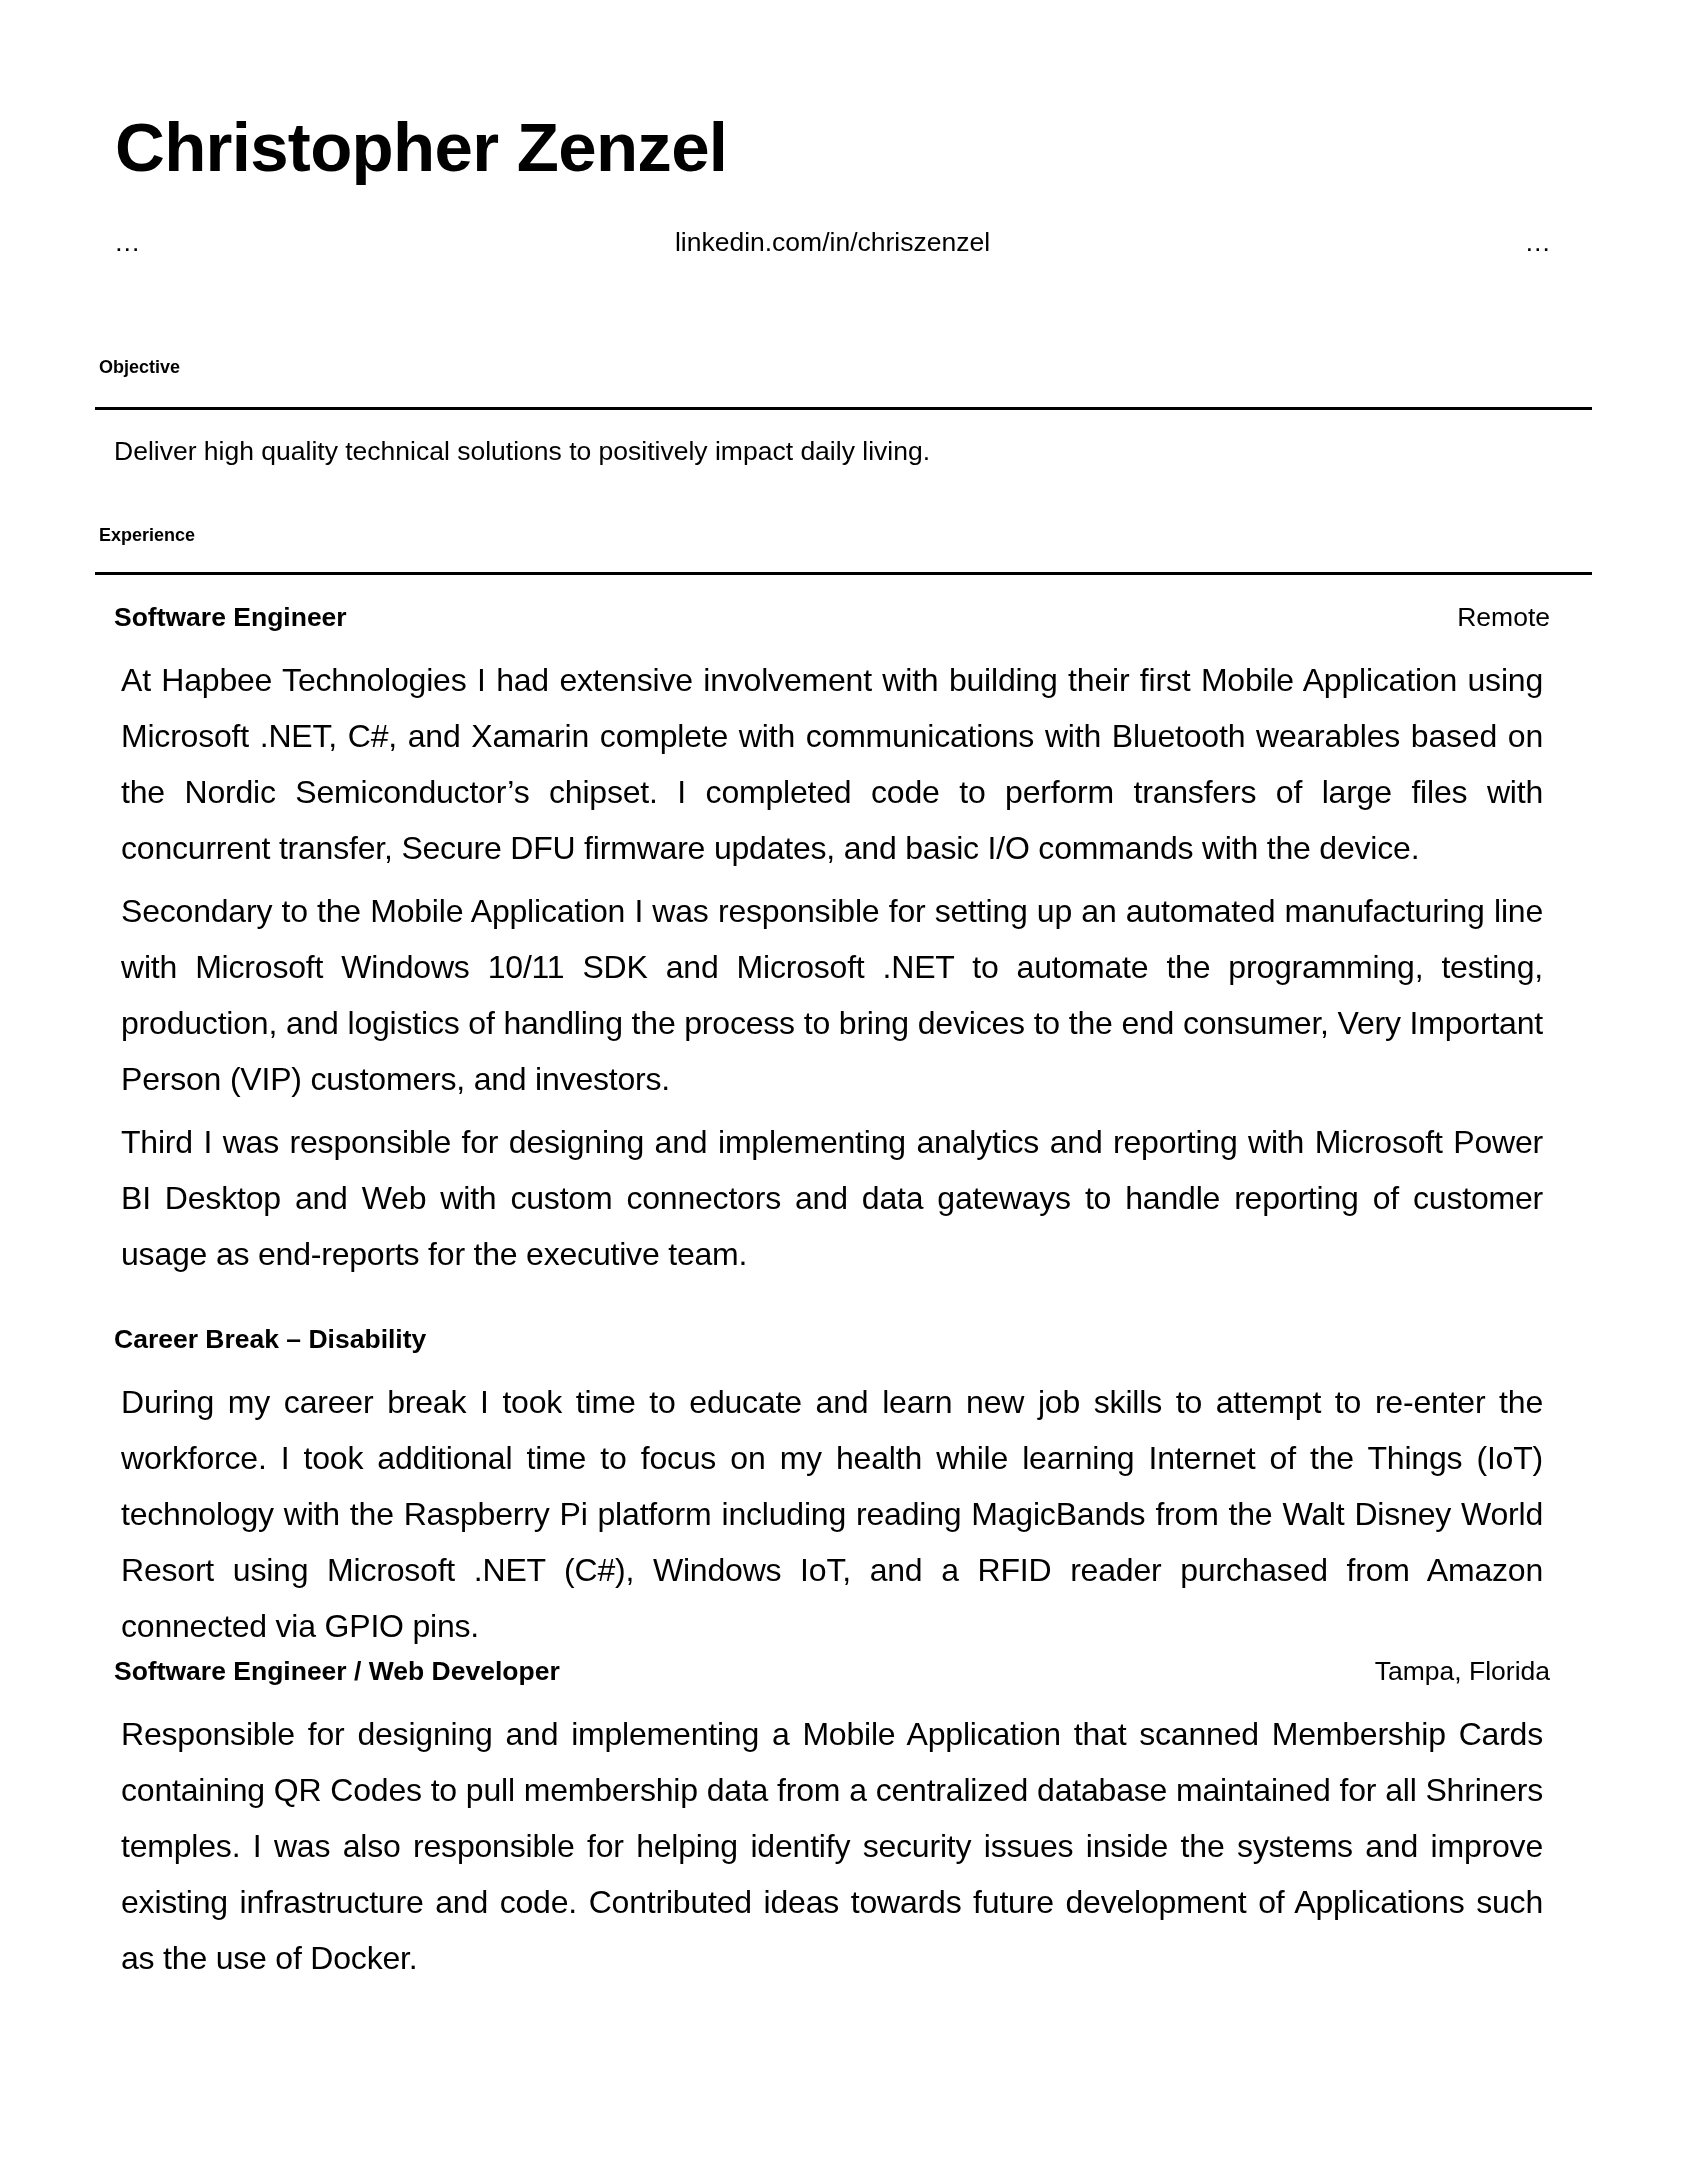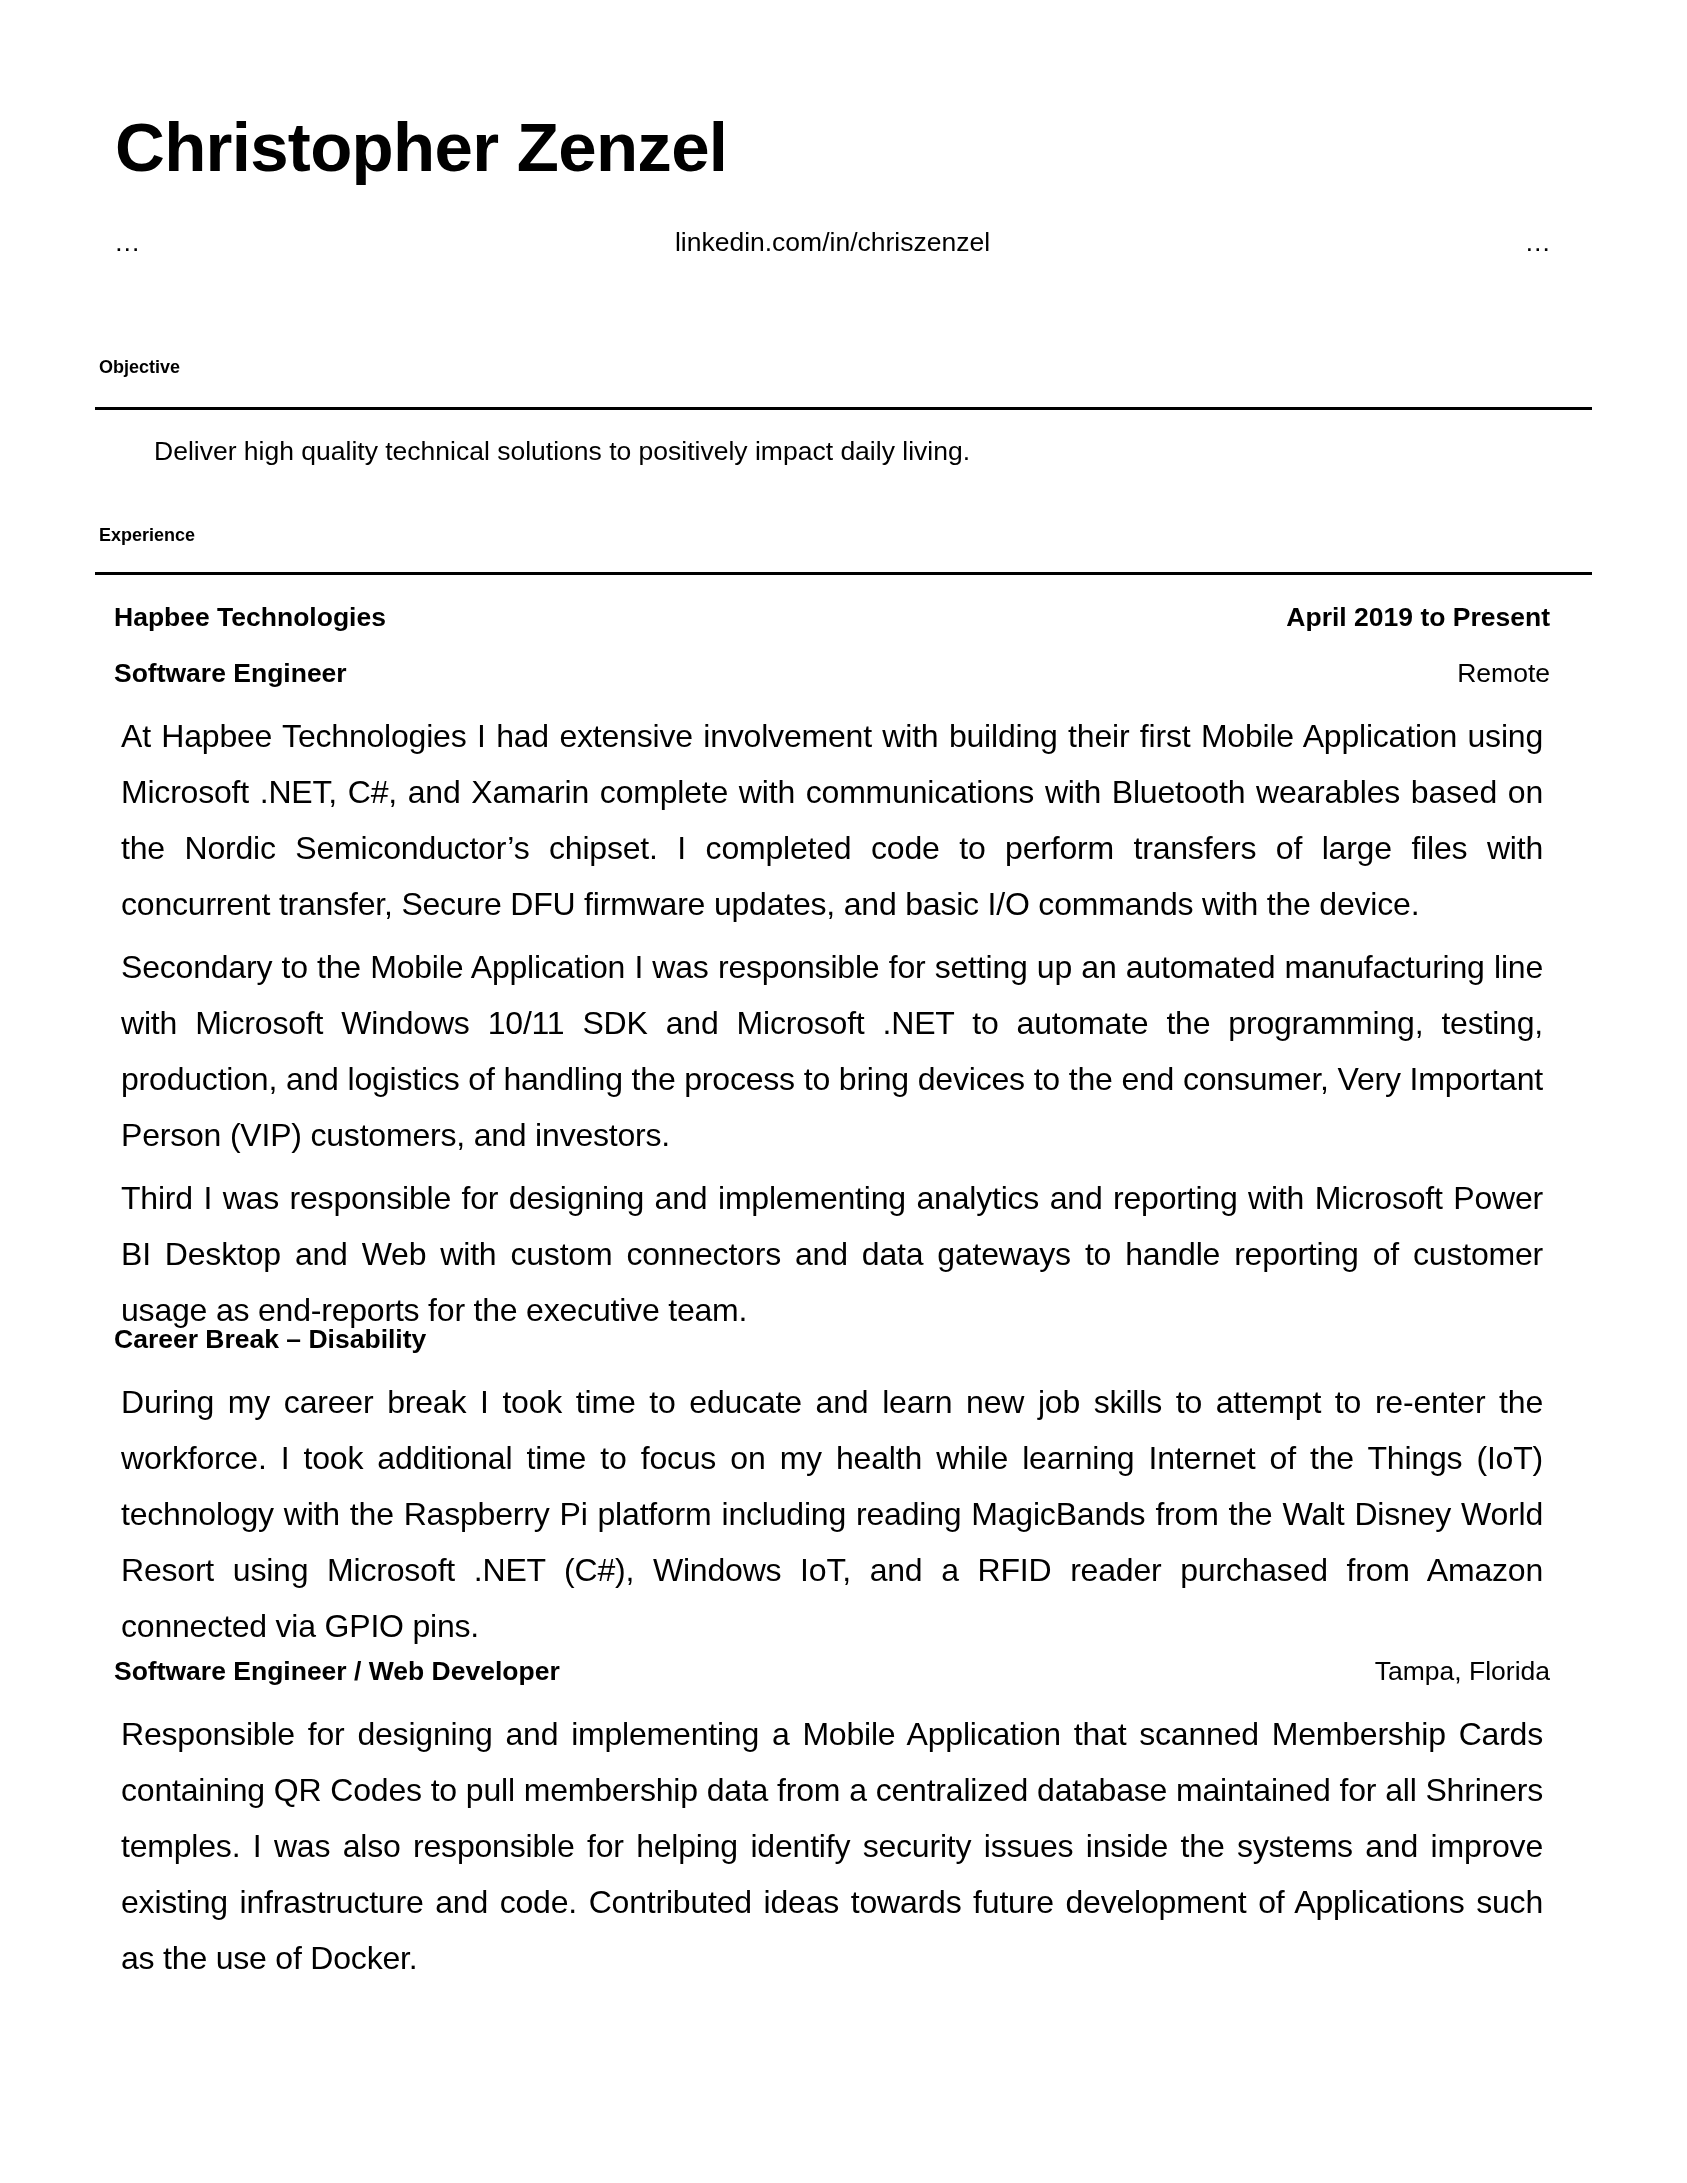--- a/index.html
+++ b/index.html
@@ -58,21 +58,20 @@
       width: 1497px;
       height: 3.3px;
       background: #000000;
     }
     .objective-text {
       position: absolute;
       left: 114px;
       top: 431px;
       font-size: 26.5px;
       line-height: 40px;
-      margin-left: 40px;
     }
     .job {
       position: absolute;
       left: 114px;
       width: 1436px;
     }
     .job-row {
       position: relative;
       height: 56px;
       font-size: 26.5px;
@@ -107,24 +106,20 @@
 
   <h2 class="section-heading" style="top:347px;">Objective</h2>
   <div class="rule" style="top:407px;"></div>
   <div class="objective-text">Deliver high quality technical solutions to positively impact daily living.</div>
 
   <h2 class="section-heading" style="top:515px;">Experience</h2>
   <div class="rule" style="top:572px;"></div>
 
   <div class="job" style="top:589px;">
     <div class="job-row">
-      <span class="l bold">Hapbee Technologies</span>
-      <span class="r bold">April 2019 to Present</span>
-    </div>
-    <div class="job-row">
       <span class="l bold">Software Engineer</span>
       <span class="r">Remote</span>
     </div>
     <p class="para last-line-left">At Hapbee Technologies I had extensive involvement with building their first Mobile Application using Microsoft .NET, C#, and Xamarin complete with communications with Bluetooth wearables based on the Nordic Semiconductor’s chipset. I completed code to perform transfers of large files with concurrent transfer, Secure DFU firmware updates, and basic I/O commands with the device.</p>
     <p class="para last-line-left">Secondary to the Mobile Application I was responsible for setting up an automated manufacturing line with Microsoft Windows 10/11 SDK and Microsoft .NET to automate the programming, testing, production, and logistics of handling the process to bring devices to the end consumer, Very Important Person (VIP) customers, and investors.</p>
     <p class="para last-line-left">Third I was responsible for designing and implementing analytics and reporting with Microsoft Power BI Desktop and Web with custom connectors and data gateways to handle reporting of customer usage as end-reports for the executive team.</p>
   </div>
 
   <div class="job" style="top:1311px;">
     <div class="job-row">

